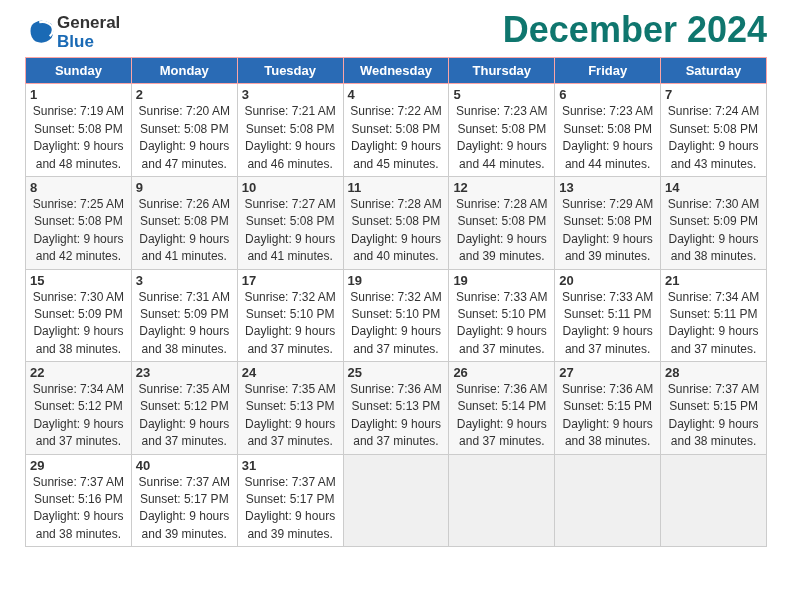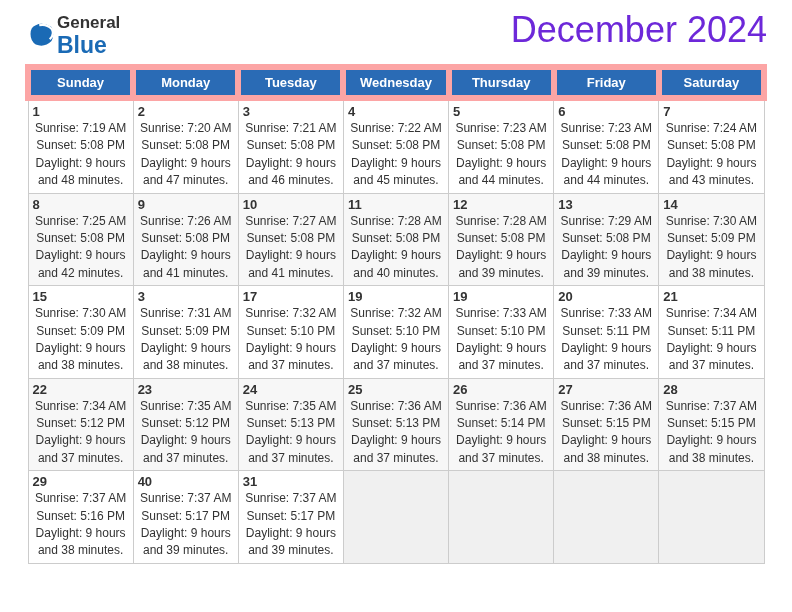--- a/index.html
+++ b/index.html
@@ -29,42 +29,42 @@
     .logo-icon {
       width: 28px;
       height: 28px;
       margin-left: 2px;
     }
     .title-block {
       text-align: right;
     }
     .month-title {
       font-size: 36px;
-      font-weight: normal;
-      color: #6d28d9;
+      font-weight: bold;
+      color: #0f766e;
       line-height: 1.1;
     }
     .location-title {
       font-size: 15px;
       color: #333;
       font-weight: normal;
     }
     table {
       width: 100%;
       border-collapse: collapse;
       table-layout: fixed;
     }
     th {
       background-color: #2a6bb5;
       color: #fff;
       text-align: center;
       padding: 5px 3px;
       font-size: 13px;
       font-weight: bold;
-      border: 6px solid #fca5a5;
+      border: 1px solid #fca5a5;
     }
     td {
       border: 1px solid #ccc;
       vertical-align: top;
       padding: 3px 4px;
       font-size: 9.5px;
       color: #333;
       height: 78px;
       background: #fff;
     }
@@ -95,21 +95,21 @@
   <div class="header">
     <div class="logo">
       <div>
         <svg class="logo-icon" viewBox="0 0 32 32">
           <path d="M28 8 Q32 16 28 24 Q20 32 10 28 Q4 24 4 16 Q4 8 10 6 Q18 2 28 8Z" fill="#1a6ab5"></path>
           <path d="M14 6 Q22 4 28 10 Q32 16 26 22" fill="none" stroke="#fff" stroke-width="2.5"></path>
         </svg>
       </div>
       <div style="margin-left:2px;">
         <div style="font-size:17px;font-weight:bold;color:#333;line-height:1.1;">General</div>
-        <div style="font-size:23px;font-weight:bold;color:#1a6ab5;line-height:1.1;">Blue</div>
+        <div style="font-size:17px;font-weight:bold;color:#1a6ab5;line-height:1.1;">Blue</div>
       </div>
     </div>
     <div class="title-block">
       <div class="month-title">December 2024</div>
     </div>
   </div>
 
   <table>
     <thead>
       <tr>

